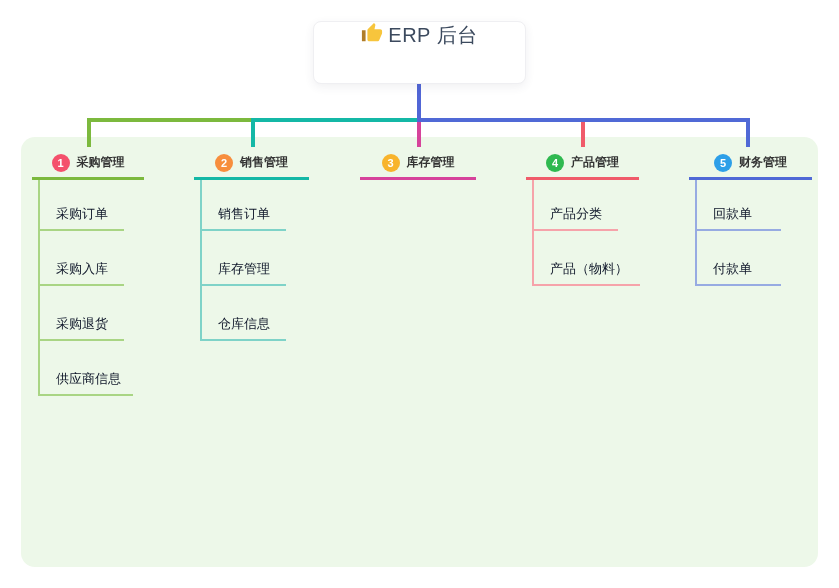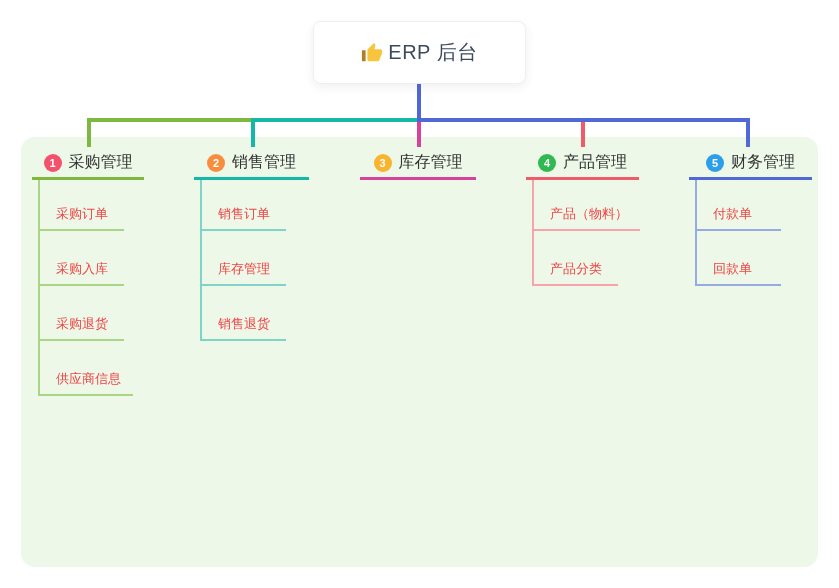--- a/index.html
+++ b/index.html
@@ -6,21 +6,21 @@
   body{
     width:839px;height:588px;position:relative;background:#ffffff;
     font-family:"Liberation Sans","DejaVu Sans",sans-serif;
     overflow:hidden;
   }
   
   .root-node{
     position:absolute;left:313px;top:21px;width:211px;height:61px;
     background:#ffffff;border:1px solid #efeff2;border-radius:8px;
     box-shadow:0 3px 10px rgba(60,70,90,.08);
-    display:flex;align-items:center;justify-content:center;gap:5px;
+    display:flex;justify-content:center;gap:5px;
     z-index:4;
   }
   .root-label{font-size:20px;font-weight:500;color:#3c4a5e;letter-spacing:.5px;}
   
   .hline{position:absolute;top:118px;height:4px;z-index:2;}
   .vdrop{position:absolute;width:4px;z-index:2;}
   .stem{position:absolute;left:417px;top:82px;width:4px;height:40px;z-index:3;}
   
   .panel{
     position:absolute;left:21px;top:137px;width:797px;height:430px;
@@ -30,32 +30,32 @@
   .branch{position:absolute;top:148px;z-index:3;}
   .branch-header{
     height:29px;display:flex;align-items:center;justify-content:center;gap:7px;
     border-bottom:3px solid var(--line);cursor:default;
   }
   .badge{
     width:18px;height:18px;border-radius:50%;background:var(--badge);
     color:#fff;font-size:11px;font-weight:bold;line-height:18px;
     display:flex;align-items:center;justify-content:center;flex:0 0 18px;
   }
-  .branch-label{font-size:16px;font-weight:400;color:#333333;white-space:nowrap;}
+  .branch-label{font-size:12px;font-weight:700;color:#333333;white-space:nowrap;}
   .children{
     list-style:none;margin:0 0 0 6px;padding:0;
     border-left:2px solid var(--subline);
   }
   .children li{
     height:55px;box-sizing:border-box;
     display:flex;align-items:flex-end;
     border-bottom:2px solid var(--subline);
     width:fit-content;min-width:84px;
     padding:0 12px 6px 16px;
-    font-size:13px;color:#ef4444;white-space:nowrap;
+    font-size:13px;color:#0f172a;white-space:nowrap;
   }
   .children li:first-child{height:51px;}
 </style>
 </head>
 <body>
 
 <div class="panel" style="background: rgb(237, 248, 233);"></div>
 
 <div class="root-node" style="background: rgb(255, 255, 255);">
   <svg viewBox="0 0 24 24" width="22" height="22" aria-hidden="true">
@@ -91,44 +91,44 @@
 </section>
 
 <section class="branch" style="left: 194px; width: 115px; --line: #14b8a6; --subline: #7fd3c8; --badge: #f78e3d;">
   <header class="branch-header">
     <span class="badge">2</span>
     <span class="branch-label">销售管理</span>
   </header>
   <ul class="children">
     <li>销售订单</li>
     <li>库存管理</li>
-    <li>销售退货</li>
+    <li>仓库信息</li>
   </ul>
 </section>
 
 <section class="branch" style="left: 360px; width: 116px; --line: #d6439b; --subline: #ee82c3; --badge: #f8b42c;">
   <header class="branch-header">
     <span class="badge">3</span>
     <span class="branch-label">库存管理</span>
   </header>
 </section>
 
 <section class="branch" style="left: 526px; width: 113px; --line: #f05b6a; --subline: #f6a3aa; --badge: #2fb950;">
   <header class="branch-header">
     <span class="badge">4</span>
     <span class="branch-label">产品管理</span>
   </header>
   <ul class="children">
+    <li>产品分类</li>
     <li>产品（物料）</li>
-    <li>产品分类</li>
   </ul>
 </section>
 
 <section class="branch" style="left: 689px; width: 123px; --line: #5069d6; --subline: #97abe2; --badge: #2d9fe8;">
   <header class="branch-header">
     <span class="badge">5</span>
     <span class="branch-label">财务管理</span>
   </header>
   <ul class="children">
+    <li>回款单</li>
     <li>付款单</li>
-    <li>回款单</li>
   </ul>
 </section>
 
 </body></html>

